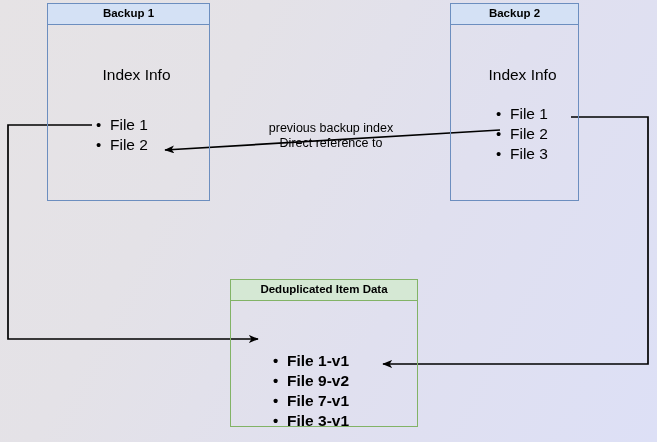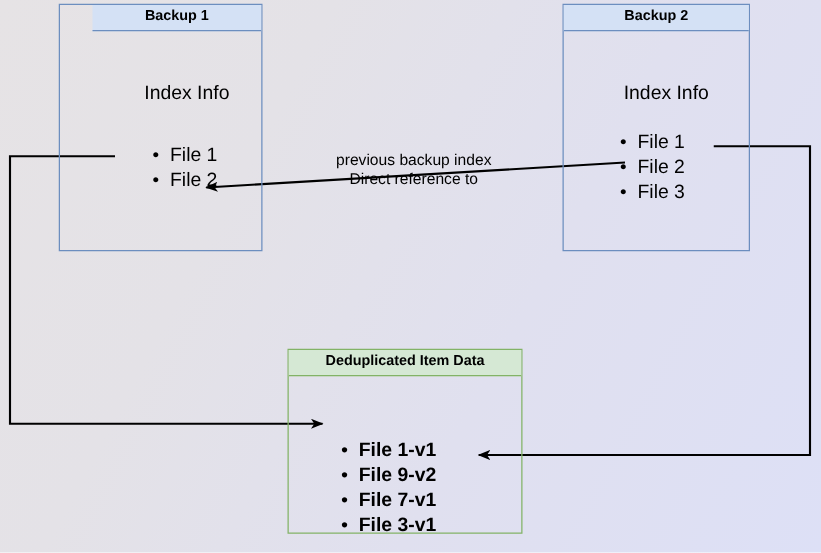--- a/index.html
+++ b/index.html
@@ -51,22 +51,22 @@
   }
   .node.green {
     border-color: #82b366;
   }
   .node.green .node-header {
     background: #d5e8d4;
     border-bottom-color: #82b366;
   }
 
   
-  #backup1 { left: 47px;  top: 3px;  width: 163px; height: 198px; padding-left: 26px; }
-  #backup2 { left: 450px; top: 3px;  width: 150px; height: 198px; }
+  #backup1 { left: 47px;  top: 3px;  width: 163px; height: 198px; }
+  #backup2 { left: 450px; top: 3px;  width: 129px; height: 198px; }
   #dedup   { left: 230px; top: 279px; width: 188px; height: 148px; }
 
   .index-label {
     position: absolute;
     left: 16px;
     right: 0;
     text-align: center;
     font-size: 15.5px;
     color: #000;
     white-space: nowrap;

